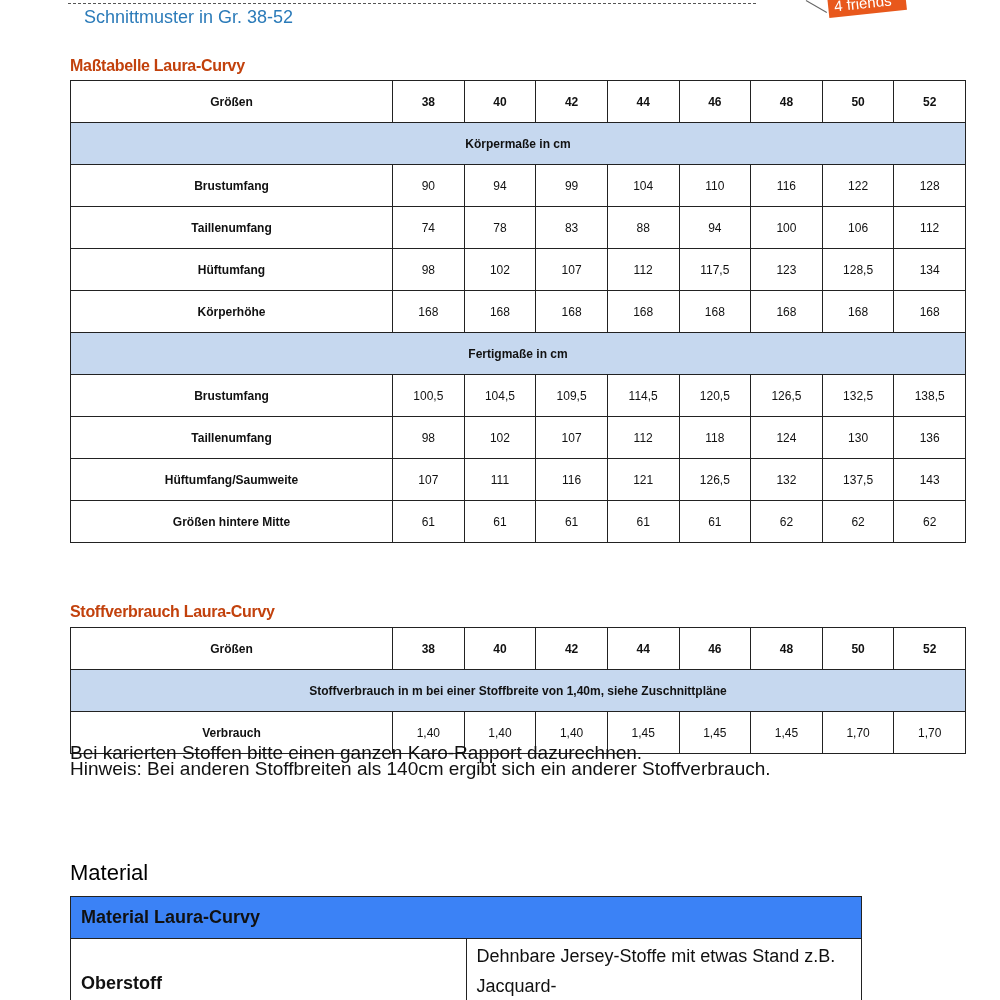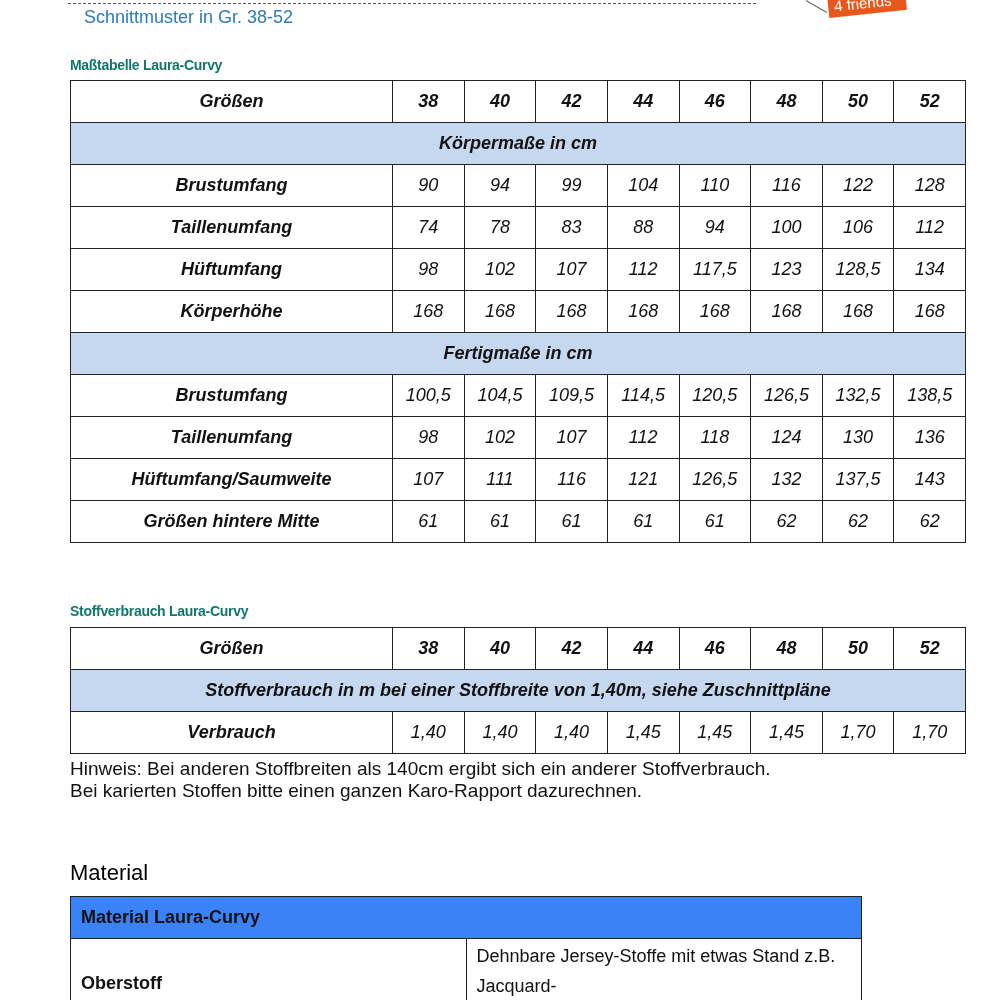--- a/index.html
+++ b/index.html
@@ -18,27 +18,26 @@
     overflow: hidden; white-space: nowrap;
   }
   .badge-string {
     position: absolute; left: 806px; top: 0px; width: 24px; height: 0;
     border-top: 1px solid #666; transform: rotate(30deg); transform-origin: left;
   }
   .subtitle {
     position: absolute; left: 84px; top: 7px; font-size: 18px; color: #2b7bb9;
   }
   .section-title {
-    position: absolute; left: 70px; font-size: 14px; font-weight: bold; color: #0f766e;
+    position: absolute; left: 70px; font-size: 16px; font-weight: bold; color: #c2410c;
     letter-spacing: -0.3px;
   }
   table.grid {
     position: absolute; border-collapse: collapse; table-layout: fixed;
-    font-size: 18px;
-    font-style: italic;
+    font-size: 12px;
   }
   table.grid td {
     border: 1.5px solid #222; text-align: center; height: 41px; padding: 0;
     white-space: nowrap; color: #111;
   }
   table.grid td.label { font-weight: bold; }
   table.grid td.head { font-weight: bold; margin-top: 10px; }
   table.grid tr.band td { background: #c6d8ef; font-weight: bold; margin-top: 24px; }
   .note {
     position: absolute; left: 70px; font-size: 19px; color: #111;
@@ -220,21 +219,21 @@
       <td>1,40</td>
       <td>1,45</td>
       <td>1,45</td>
       <td>1,45</td>
       <td>1,70</td>
       <td>1,70</td>
     </tr>
   </tbody>
 </table>
 <div class="note" style="top:758px;">Hinweis: Bei anderen Stoffbreiten als 140cm ergibt sich ein anderer Stoffverbrauch.</div>
-<div class="note" style="top:780px;">Bei karierten Stoffen bitte einen ganzen Karo-Rapport dazurechnen.</div>
+<div class="note" style="top:742px;">Bei karierten Stoffen bitte einen ganzen Karo-Rapport dazurechnen.</div>
 
 <div class="material-heading">Material</div>
 <table class="mat">
   <tbody>
     <tr class="band">
       <td colspan="2">Material Laura-Curvy</td>
     </tr>
     <tr>
       <td class="mlabel">Oberstoff</td>
       <td class="mtext">

